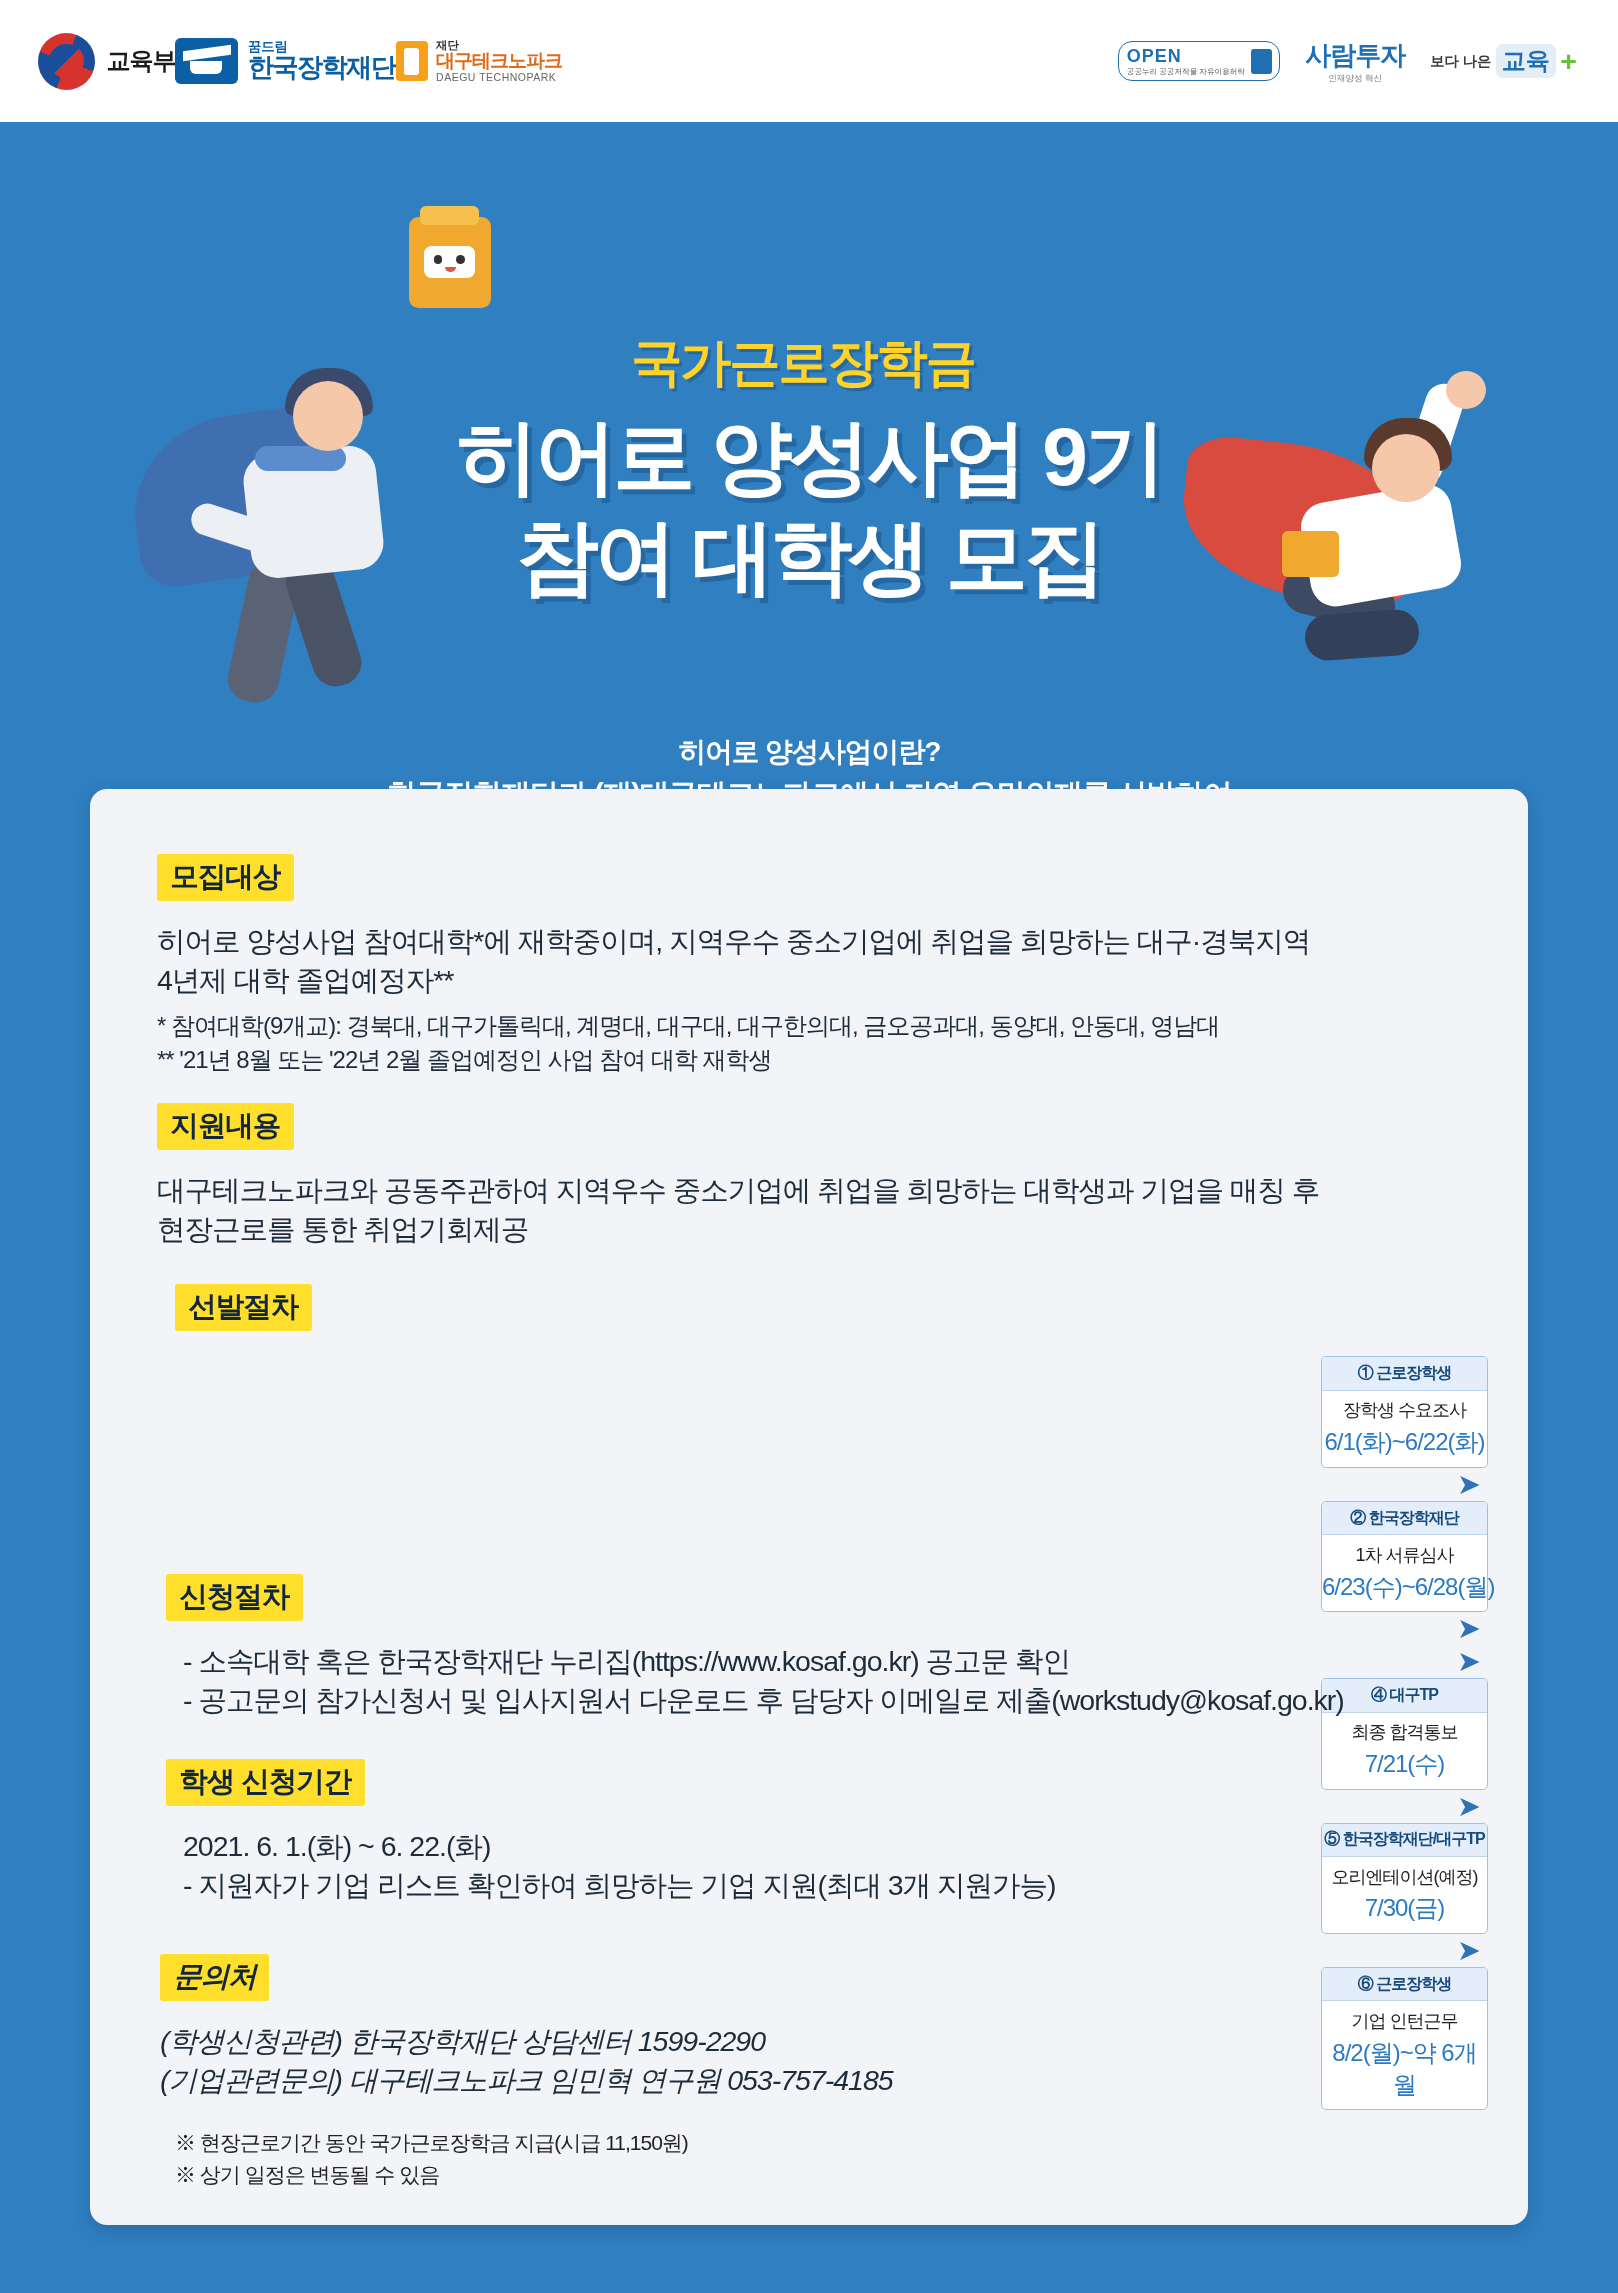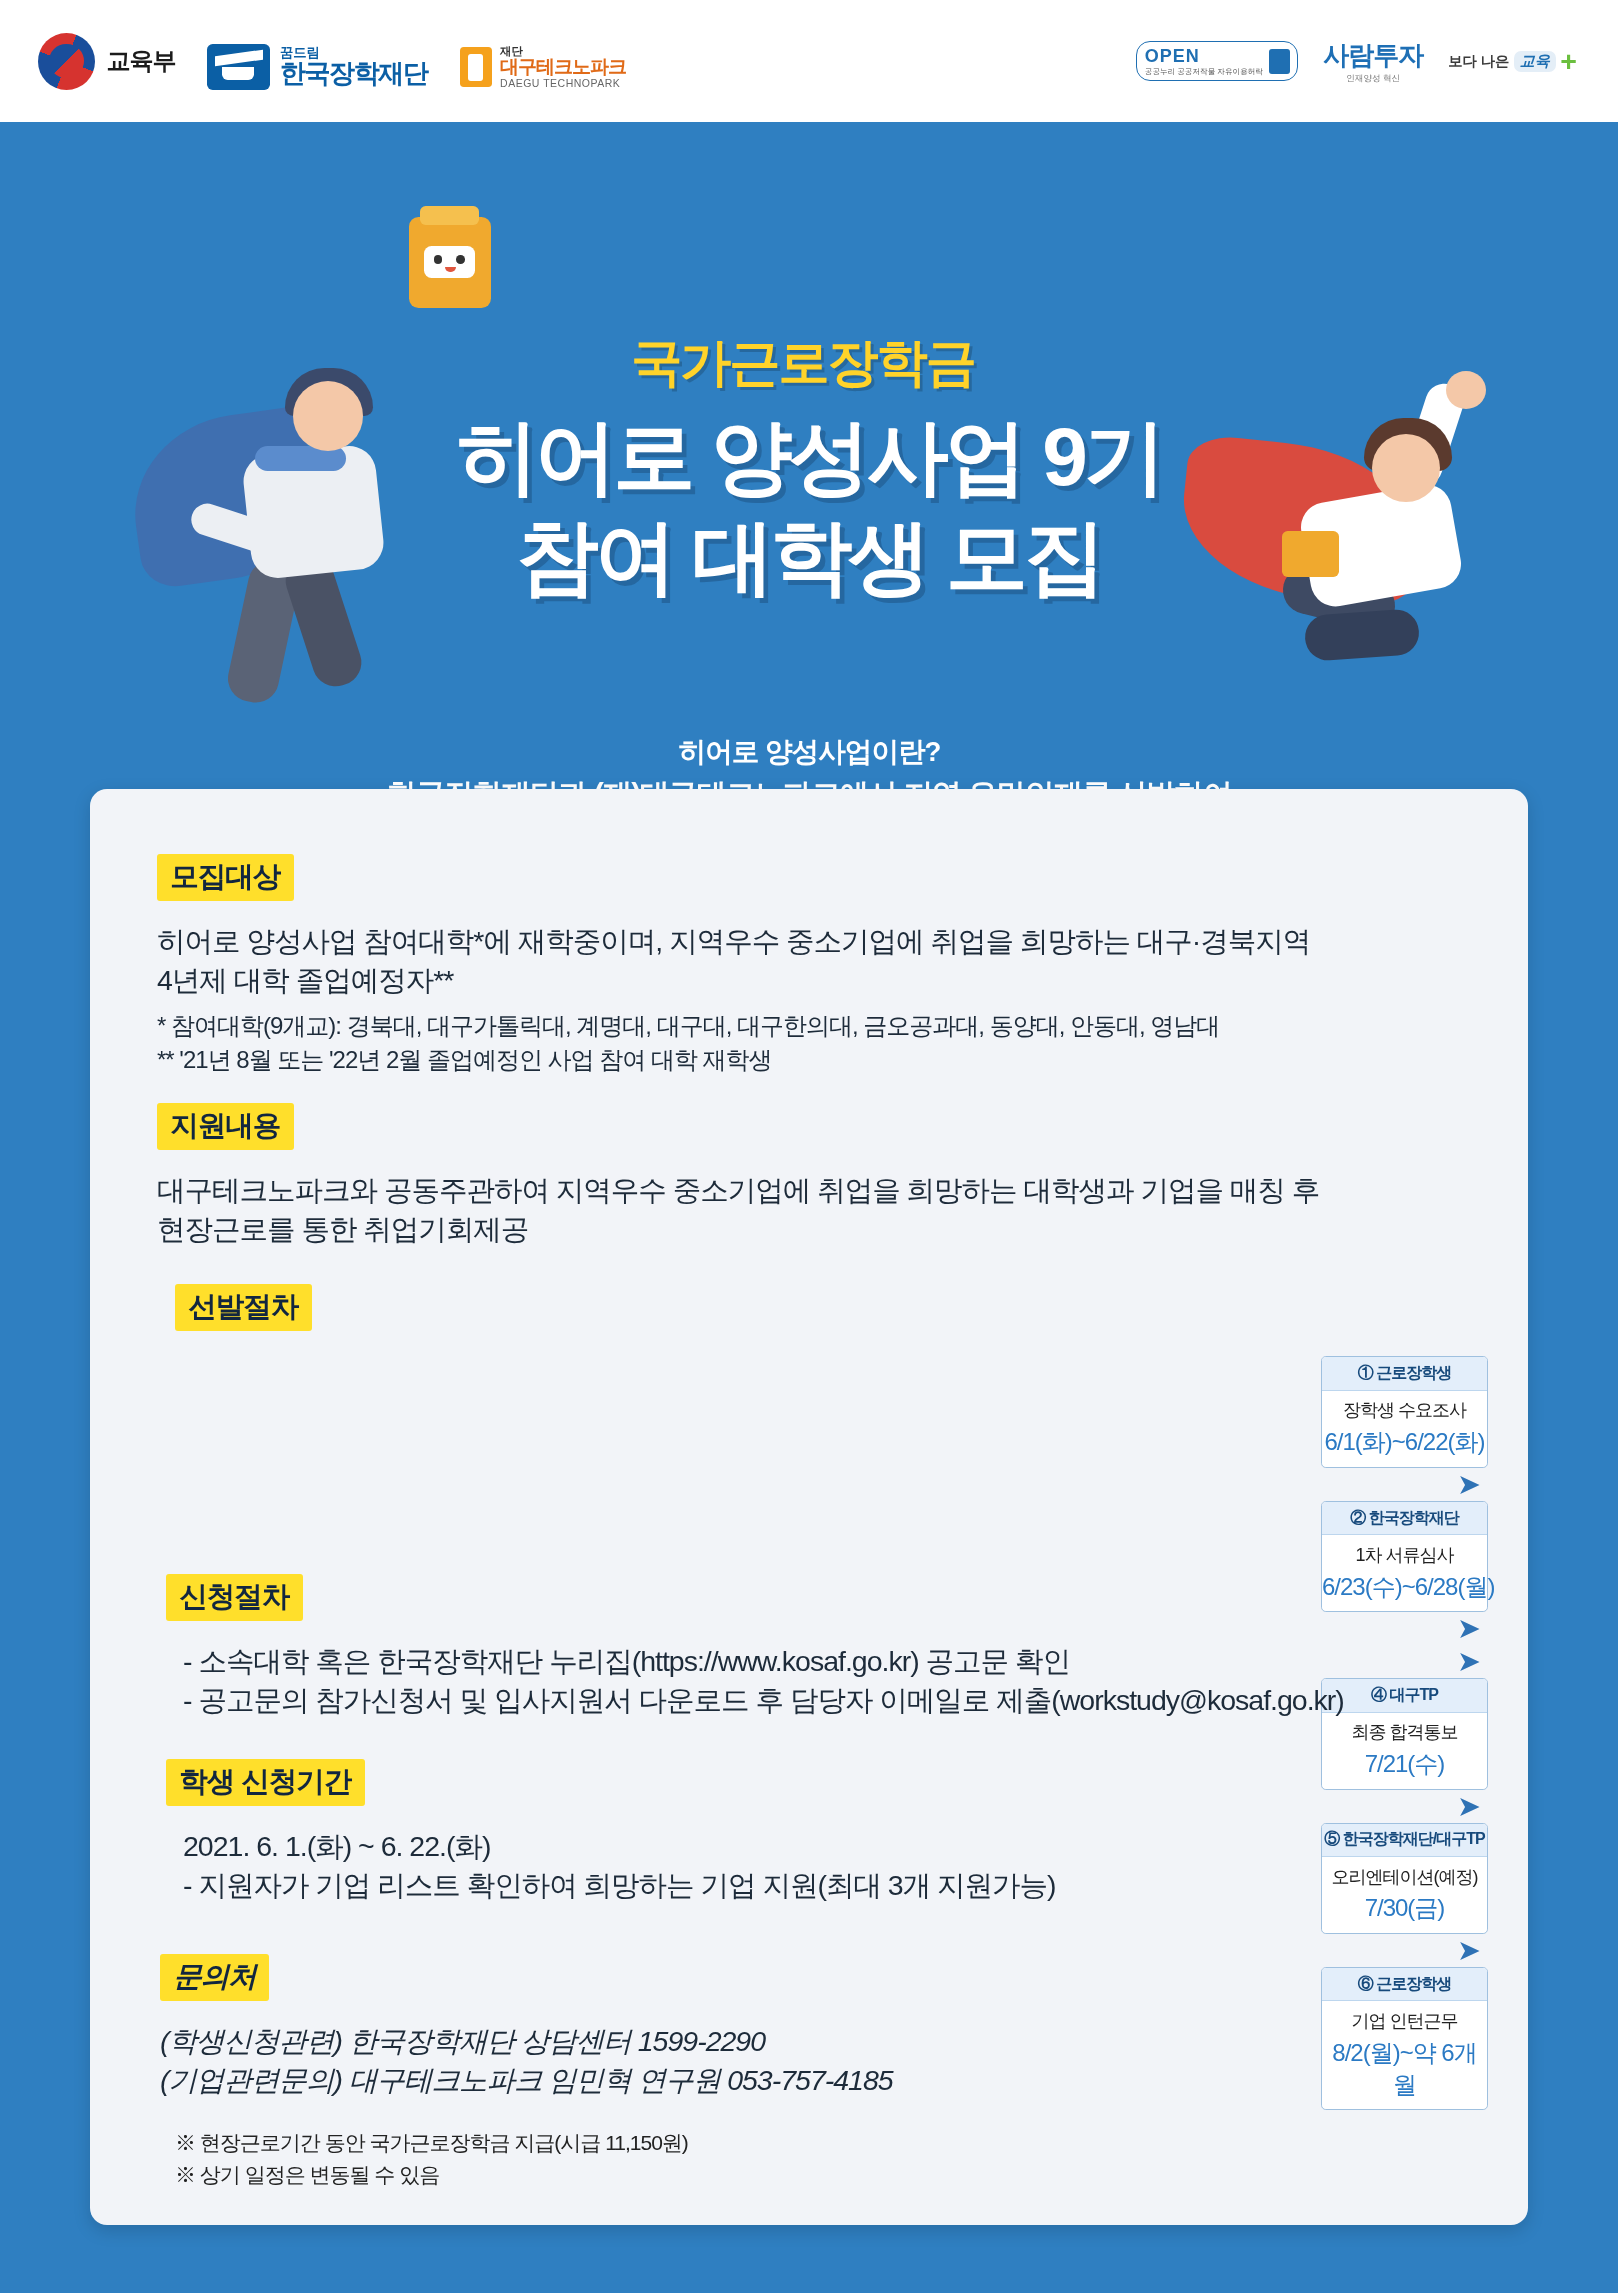--- a/index.html
+++ b/index.html
@@ -11,21 +11,21 @@
     position:relative;
     overflow:hidden;
   }
 
   
   .topbar {
     position:absolute; top:0; left:0; width:1619px; height:122px;
     background:#ffffff;
     display:flex; align-items:center;
   }
-  .logo-left { display:flex; align-items:flex-end; gap:32px; margin-left:38px; }
+  .logo-left { display:flex; align-items:center; margin-left:38px; }
   .logo-right { display:flex; align-items:center; gap:25px; margin-left:auto; margin-right:42px; }
 
   .moe-logo { display:flex; align-items:center; gap:11.4px; }
   .moe-mark {
     width:57px; height:57px; border-radius:50%;
     background:
       radial-gradient(circle at 50% 50%, #ffffff 0 16%, transparent 16%),
       conic-gradient(from 20deg, #1a4e9b 0 25%, #d6332f 25% 50%, #1a4e9b 50% 75%, #d6332f 75% 100%);
     position:relative;
   }
@@ -71,21 +71,21 @@
   .open-badge .ot { font-size:18px; font-weight:bold; color:#1f6fb2; letter-spacing:1px; }
   .open-badge .ob { font-size:7.6px; color:#555; }
   .open-sq { width:21px; height:25px; background:#1f6fb2; border-radius:2.9px; }
 
   .saram { display:flex; flex-direction:column; align-items:center; }
   .saram .s1 { font-size:26px; font-weight:bold; color:#1e6fb5; letter-spacing:-1px; }
   .saram .s2 { font-size:8.6px; color:#777; }
 
   .edu-badge { display:flex; align-items:center; gap:4.8px; }
   .edu-badge .e1 { font-size:14.3px; color:#3b3b3b; font-weight:bold; }
-  .edu-badge .e2 { font-size:15px; color:#1f6fb2; font-weight:bold; background:#e4eef7; padding:1px 5.7px; border-radius:7px;font-style:italic;}
+  .edu-badge .e2 { font-size:24px; color:#1f6fb2; font-weight:bold; background:#e4eef7; padding:1px 5.7px; border-radius:7px;}
   .edu-plus { color:#6bbf3f; font-size:28.5px; font-weight:bold; }
 
   
   .hero { position:absolute; top:122px; left:0; width:1619px; height:666px; }
 
   .mascot {
     position:absolute; left:409px; top:95px; width:82px; height:91px;
     background:#f0a92e; border-radius:9.5px;
   }
   .mascot::before{

